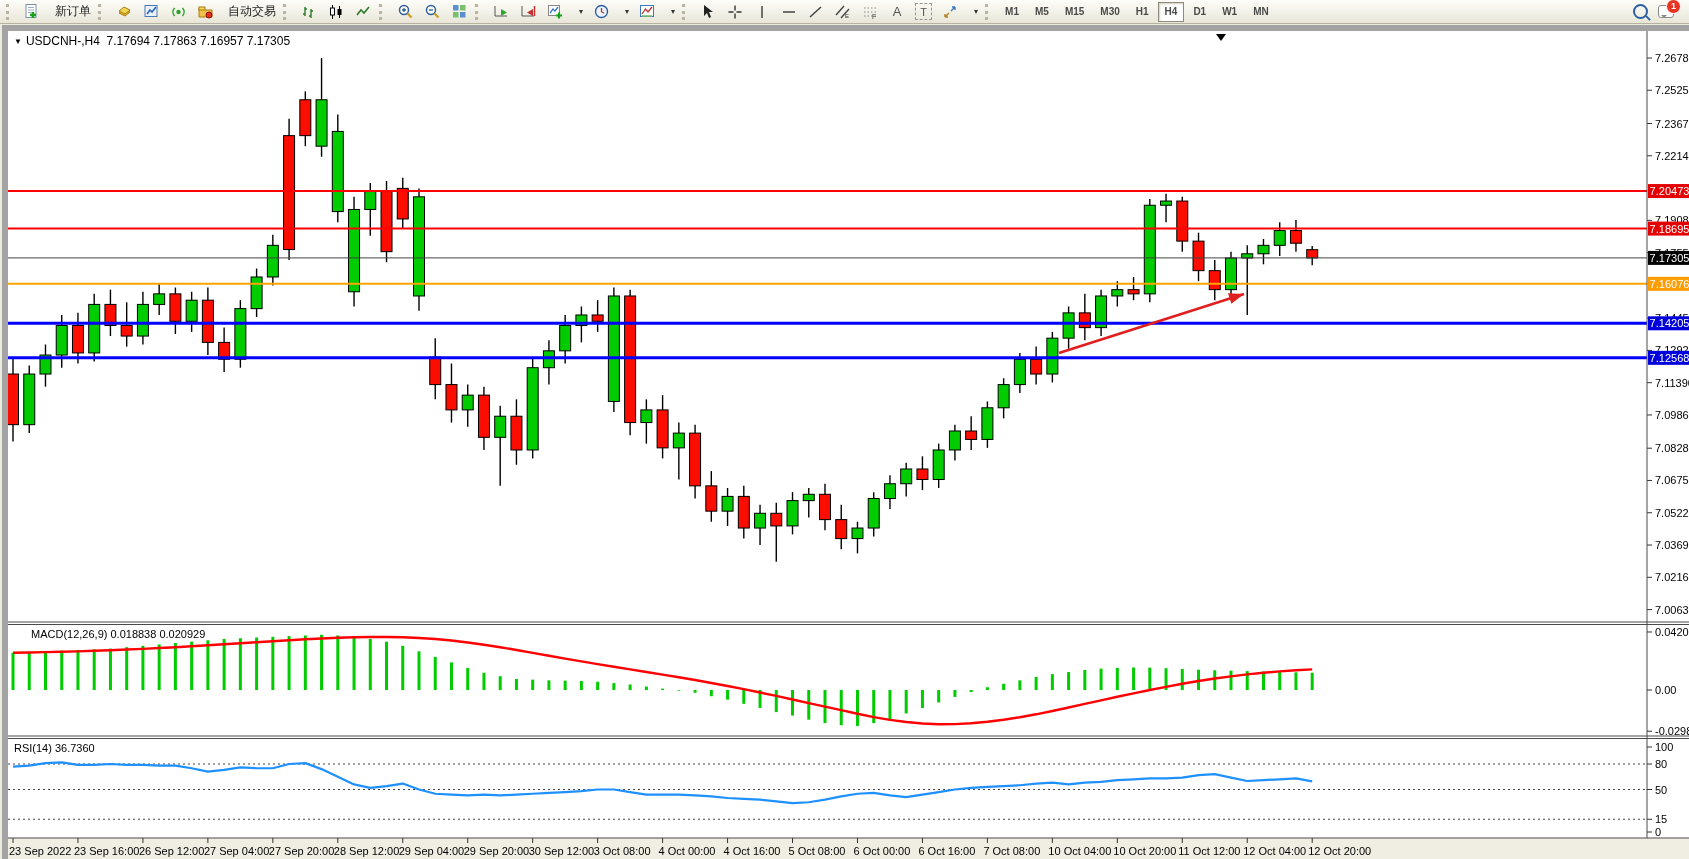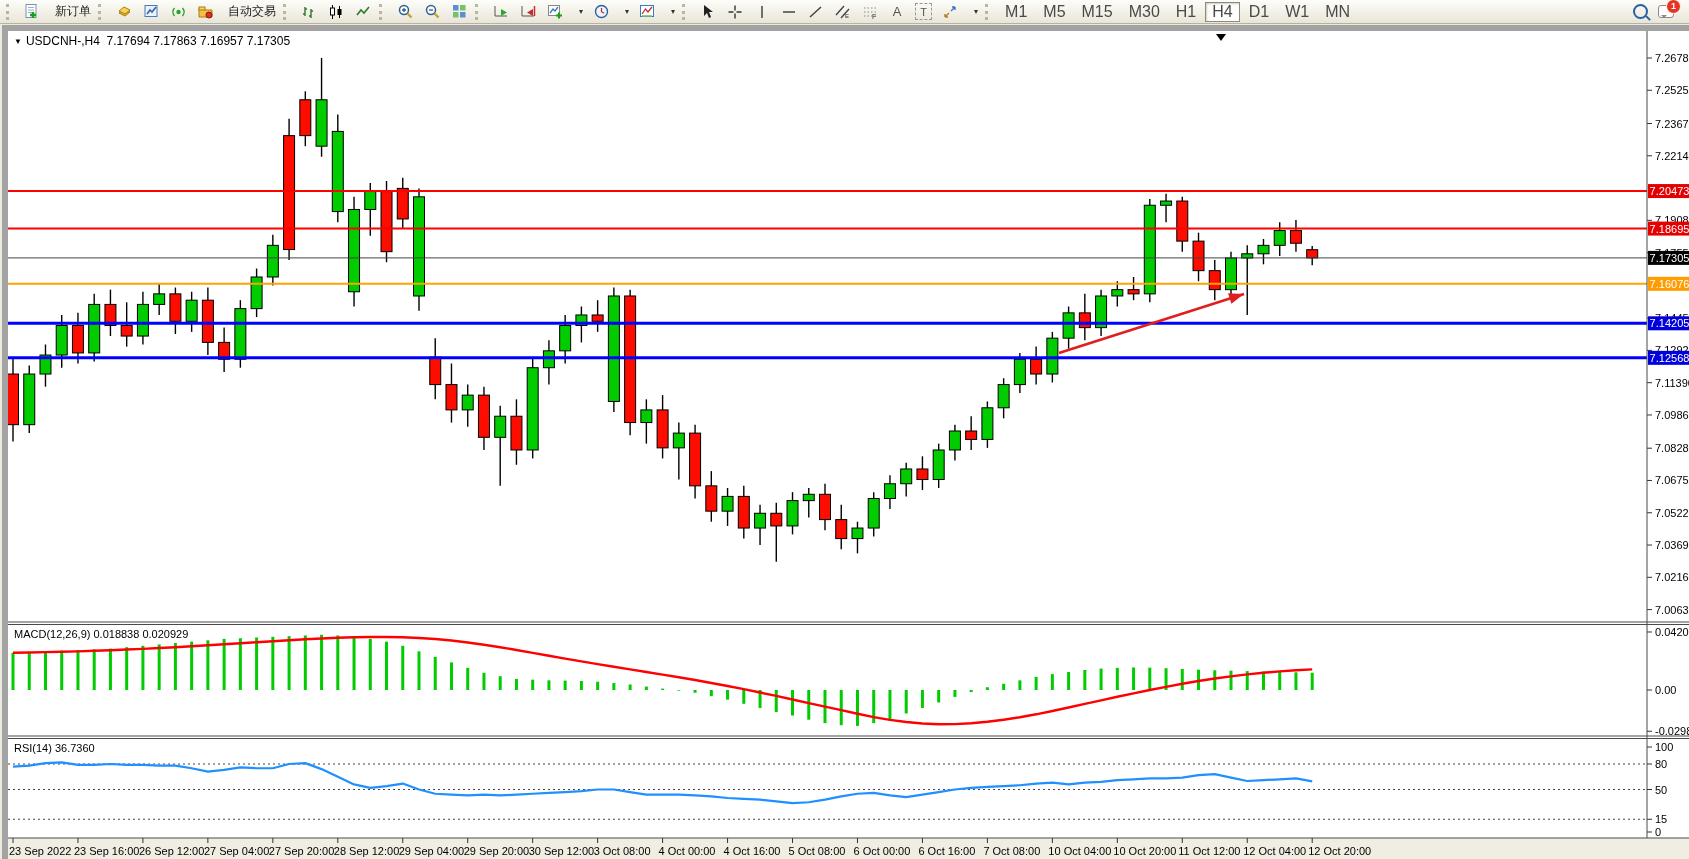--- a/index.html
+++ b/index.html
@@ -3,21 +3,21 @@
 <meta charset="utf-8">
 <style>
   html,body{margin:0;padding:0}
   body{width:1689px;height:859px;background:#eceadd;font-family:"Liberation Sans",sans-serif;overflow:hidden;position:relative}
   
   .toolbar{position:absolute;left:0;top:0;width:100%;height:24px;background:linear-gradient(#fdfdf9,#e9e6d8);border-bottom:1px solid #b6b2a2;display:flex;align-items:center;padding:0 4px;box-sizing:border-box;gap:1px}
   .grip{width:5px;height:16px;border-left:3px dotted #b9b5a4;margin:0 4px 0 2px}
   .tbtn{height:20px;display:inline-flex;align-items:center;justify-content:center;gap:14px;padding:0 3px;border:1px solid transparent;border-radius:2px;font-size:12px;color:#222;cursor:default;white-space:nowrap}
   .i{width:18px;height:18px;display:inline-flex;align-items:center;justify-content:center;position:relative}
   .caret{font-size:8px;color:#333;margin-left:1px}
-  .tf{font-size:16px;font-weight:normal;color:#4a4a4a;height:18px;padding:0 6px;display:inline-flex;align-items:center;border:1px solid transparent}
+  .tf{font-size:10px;font-weight:bold;color:#4a4a4a;height:18px;padding:0 6px;display:inline-flex;align-items:center;border:1px solid transparent}
   .tf.active{background:#fff;border:1px solid #8f8a7c;box-shadow:inset 1px 1px 2px #cfccc0}
   .right-tools{margin-left:auto;display:flex;align-items:center;gap:8px;padding-right:6px}
   .badge{position:absolute;top:-4px;right:-6px;background:#e63322;color:#fff;font-size:9px;font-weight:bold;border-radius:50%;width:13px;height:13px;display:flex;align-items:center;justify-content:center;border:1px solid #fff}
   
   .mag{width:11px;height:11px;border:2px solid #2b5fa5;border-radius:50%;position:relative}
   .mag:after{content:"";position:absolute;width:6px;height:2px;background:#2b5fa5;transform:rotate(45deg);right:-5px;bottom:-2px}
   .bubble{width:14px;height:11px;background:#fdfdfd;border:1.5px solid #8a8a8a;border-radius:3px;position:relative}
   .bubble:after{content:"";position:absolute;left:2px;bottom:-4px;border:3px solid transparent;border-top-color:#8a8a8a}
   
   .chart-window{position:absolute;left:2px;top:25px;width:1685px;height:832px;background:#fff;border:6px solid #a3a3a3;box-sizing:content-box}
@@ -282,21 +282,21 @@
       <span class="bubble"></span>
       <span class="badge">1</span>
     </span>
   </span>
 </div>
 
 <div class="chart-window">
   <div class="overlay hdr">
     <span class="tri">▼</span><span>USDCNH-,H4</span>&nbsp;&nbsp;<span>7.17694 7.17863 7.16957 7.17305</span>
   </div>
-  <div class="overlay" style="left:6px;top:597px">MACD(12,26,9) 0.018838 0.020929</div>
+  <div class="overlay" style="left:23px;top:597px">MACD(12,26,9) 0.018838 0.020929</div>
   <div class="overlay" style="left:6px;top:711px">RSI(14) 36.7360</div>
   <div id="chart-svg-host"><svg width="1683" height="830">
         <rect x="0" y="807" width="1683" height="23" fill="#f0eee2"></rect>
         <line x1="1639" y1="27" x2="1644" y2="27" stroke="#333"></line>
         <text x="1647" y="31" font-size="11" fill="#000" font-family="Liberation Sans">7.26780</text>
         <line x1="1639" y1="59.278481012657956" x2="1644" y2="59.278481012657956" stroke="#333"></line>
         <text x="1647" y="63.278481012657956" font-size="11" fill="#000" font-family="Liberation Sans">7.25250</text>
         <line x1="1639" y1="92.50632911392503" x2="1644" y2="92.50632911392503" stroke="#333"></line>
         <text x="1647" y="96.50632911392503" font-size="11" fill="#000" font-family="Liberation Sans">7.23675</text>
         <line x1="1639" y1="124.784810126583" x2="1644" y2="124.784810126583" stroke="#333"></line>

